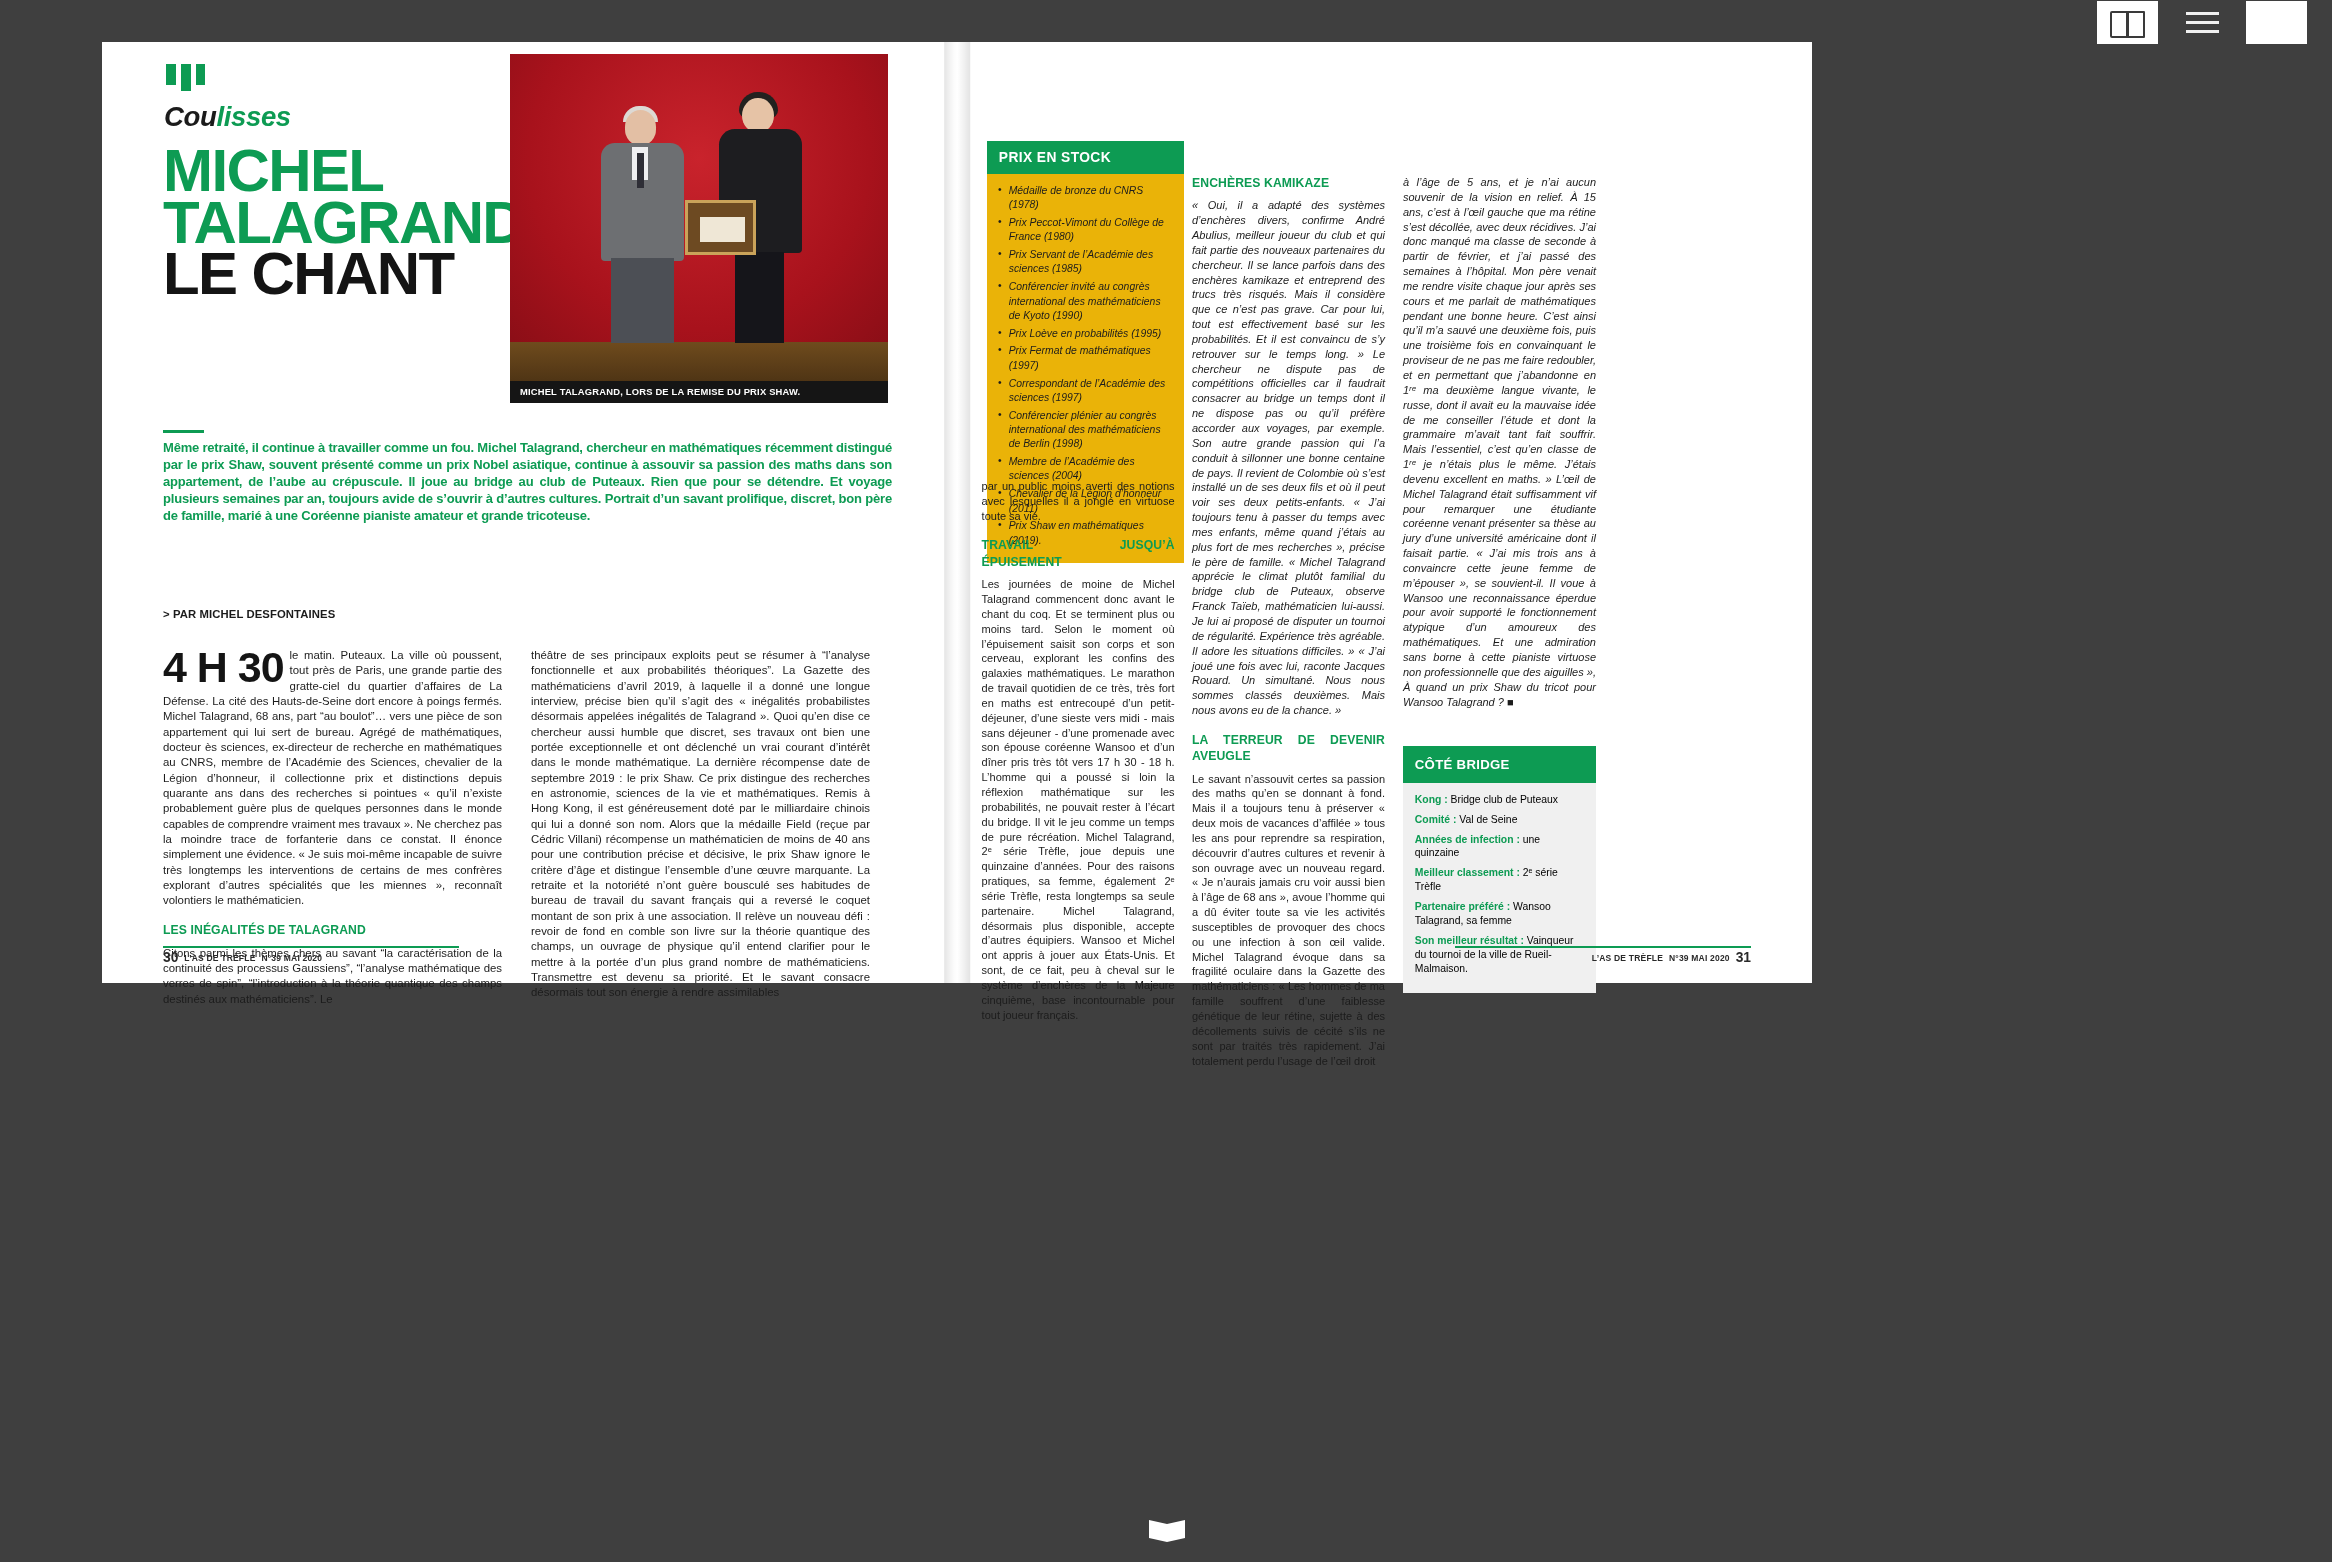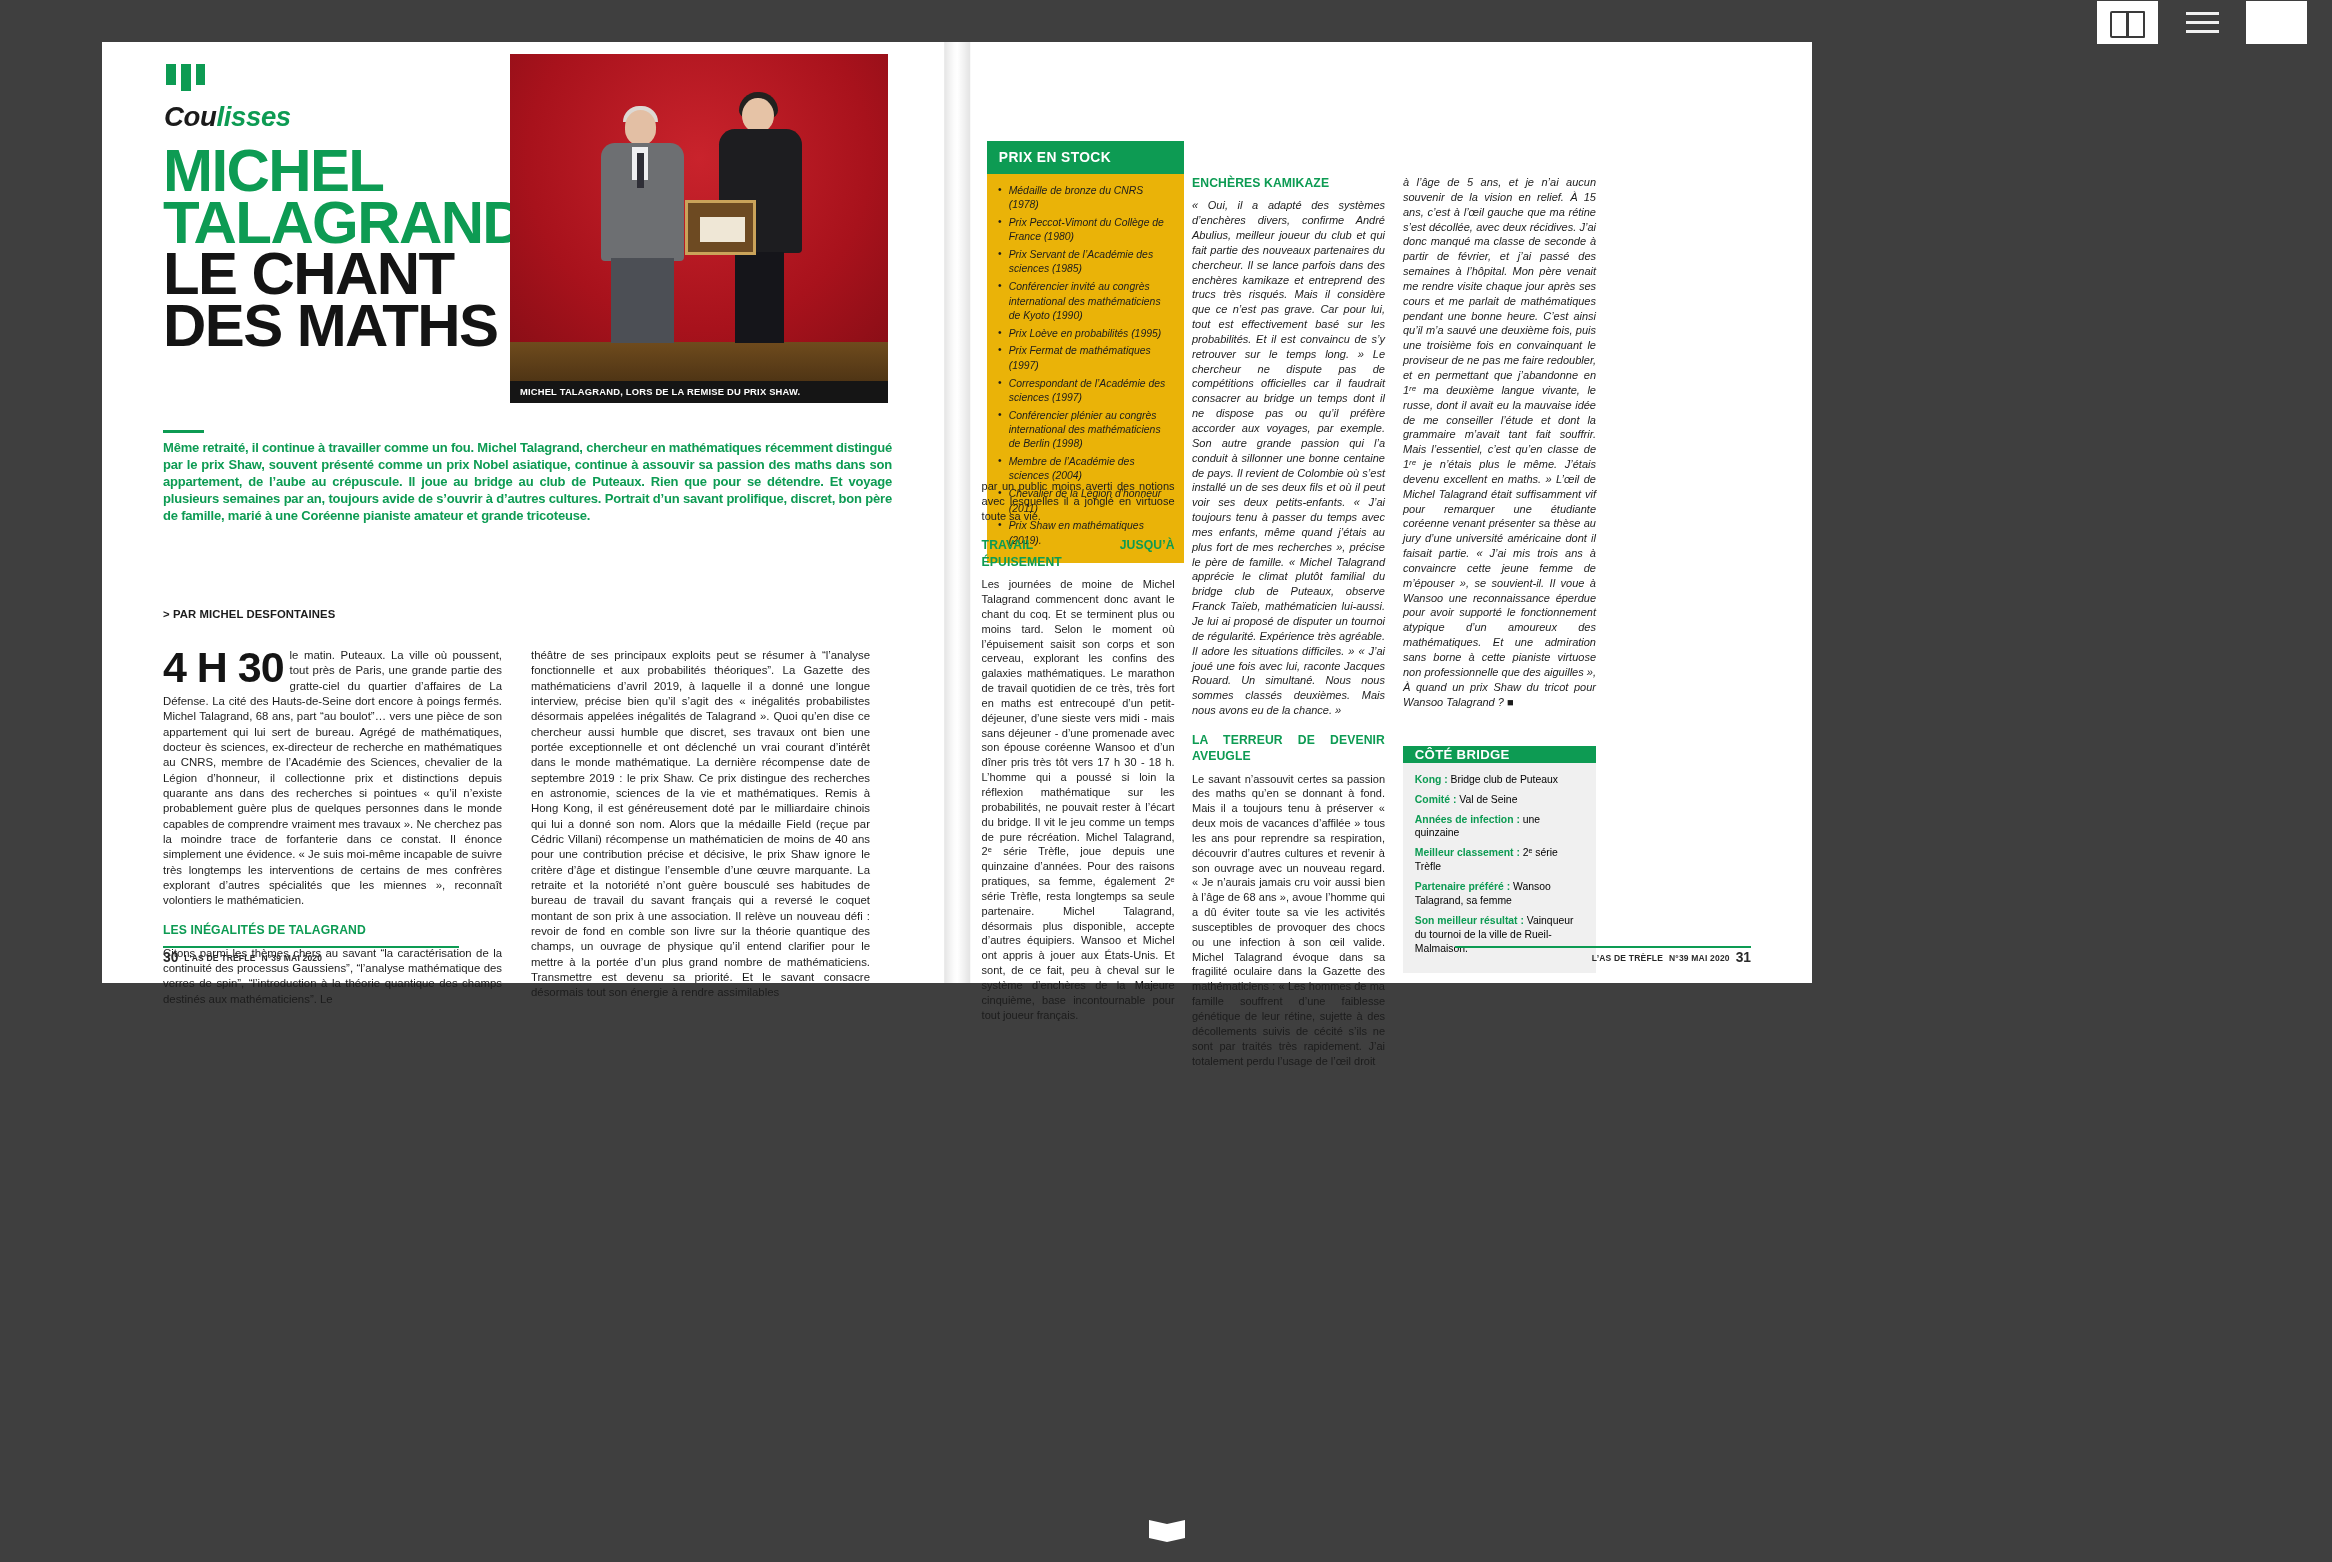--- a/index.html
+++ b/index.html
@@ -155,21 +155,21 @@
   }
   .rp-col p { margin:0 0 7.9px 0; }
   .rp-col.r1 { left:24.6px; top:437px; }
   .rp-col.r2 { left:235px; top:133px; }
   .rp-col.r3 { left:446px; top:133px; width:193px; }
 
   .box-bridge {
     position:absolute; left:446px; top:704px; width:193px; background:#f0f0f0;
   }
   .box-bridge .hd {
-    background:#0d9b53; color:#fff; height:17px; display:flex; align-items:center;
+    background:#0d9b53; color:#fff; height:37px; display:flex; align-items:center;
     padding-left:11.8px; font-weight:bold; font-size:13.2px; letter-spacing:0.3px;
   }
   .box-bridge .body { padding:9.9px 11.8px 11.8px 11.8px; font-size:10.4px; line-height:1.34; }
   .box-bridge .row { margin-bottom:5.9px; }
   .box-bridge .k { color:#0d9b53; font-weight:bold; }
 
   
   .folio { position:absolute; bottom:17.7px; font-size:9.9px; color:#2a2a2a; display:flex; align-items:center; gap:5.9px; }
   .folio .num { font-weight:bold; font-size:13.8px; }
   .folio .meta { font-weight:bold; font-size:8.5px; letter-spacing:0.2px; }
@@ -222,21 +222,20 @@
     </div>
 
     <div class="rubric">
       <span class="b">Cou</span><span class="g">lisses</span>
     </div>
 
     <div class="headline">
       <span class="green">MICHEL</span>
       <span class="green">TALAGRAND</span>
       <span class="black">LE CHANT</span>
-      <span class="black">DES MATHS</span>
     </div>
 
     <div class="photo">
       <div class="bg"></div>
       <div class="floor"></div>
       <div class="man">
         <span class="hair"></span>
           <span class="head"></span>
           <span class="body"></span>
         <span class="shirt"></span>

